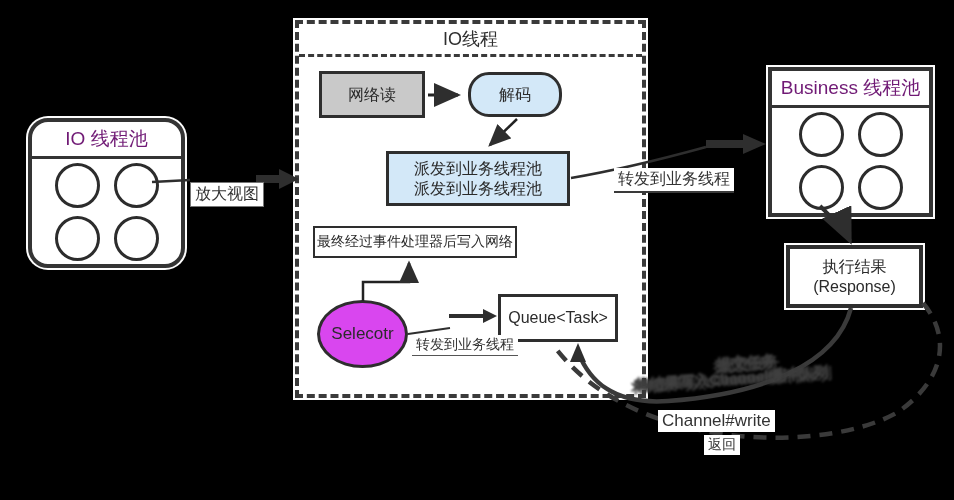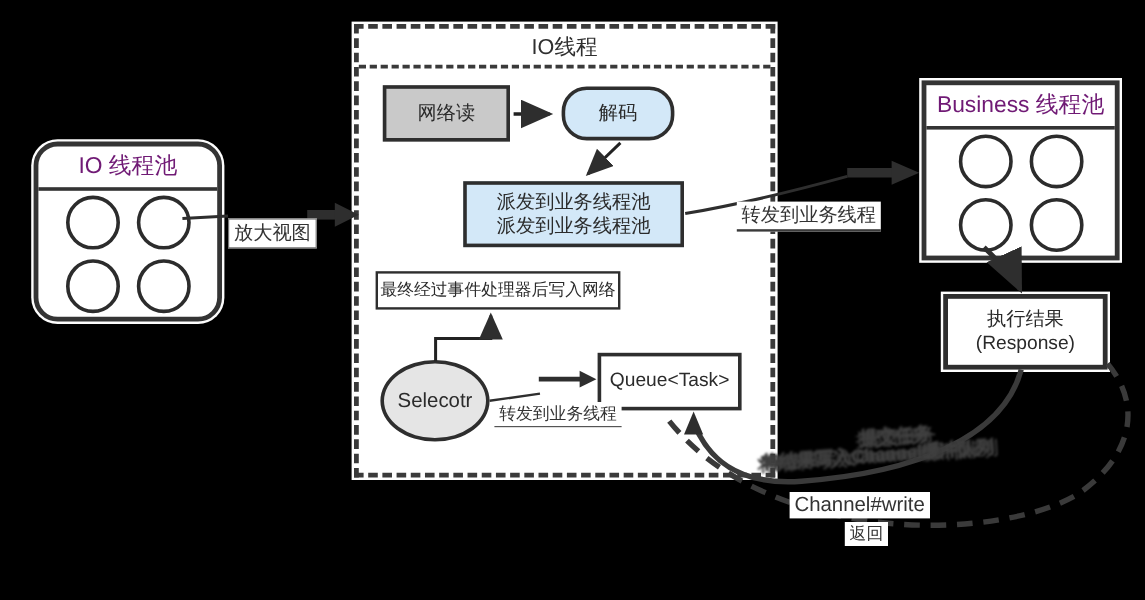--- a/index.html
+++ b/index.html
@@ -42,21 +42,21 @@
   }
   .ghost{
     position:absolute;color:#414141;font-size:15px;font-weight:bold;white-space:nowrap;
     transform:rotate(-4deg);filter:blur(1.1px);
     text-shadow:4px 1px 0 #3a3a3a,-3px 2px 0 #353535,1px -1px 0 #2f2f2f;
     z-index:25;
   }
   #connectors{position:absolute;left:0;top:0;z-index:20;pointer-events:none;}
   #selector-ellipse{
     position:absolute;left:317px;top:300px;width:91px;height:68px;border-radius:50%;
-    border:3px solid #2e2e2e;background:#e5e5e5;box-sizing:border-box;
+    border:3px solid #2e2e2e;background:#d946ef;box-sizing:border-box;
     display:flex;align-items:center;justify-content:center;font-size:17px;color:#2b2b2b;
   }
 </style>
 </head>
 <body>
 
 <div class="abs pool" id="io-pool" style="left:28px;top:118px;width:157px;height:150px;border-radius:20px;">
   <div class="pool-title">IO 线程池</div>
   <div class="pool-body">
     <div class="circle"></div>

